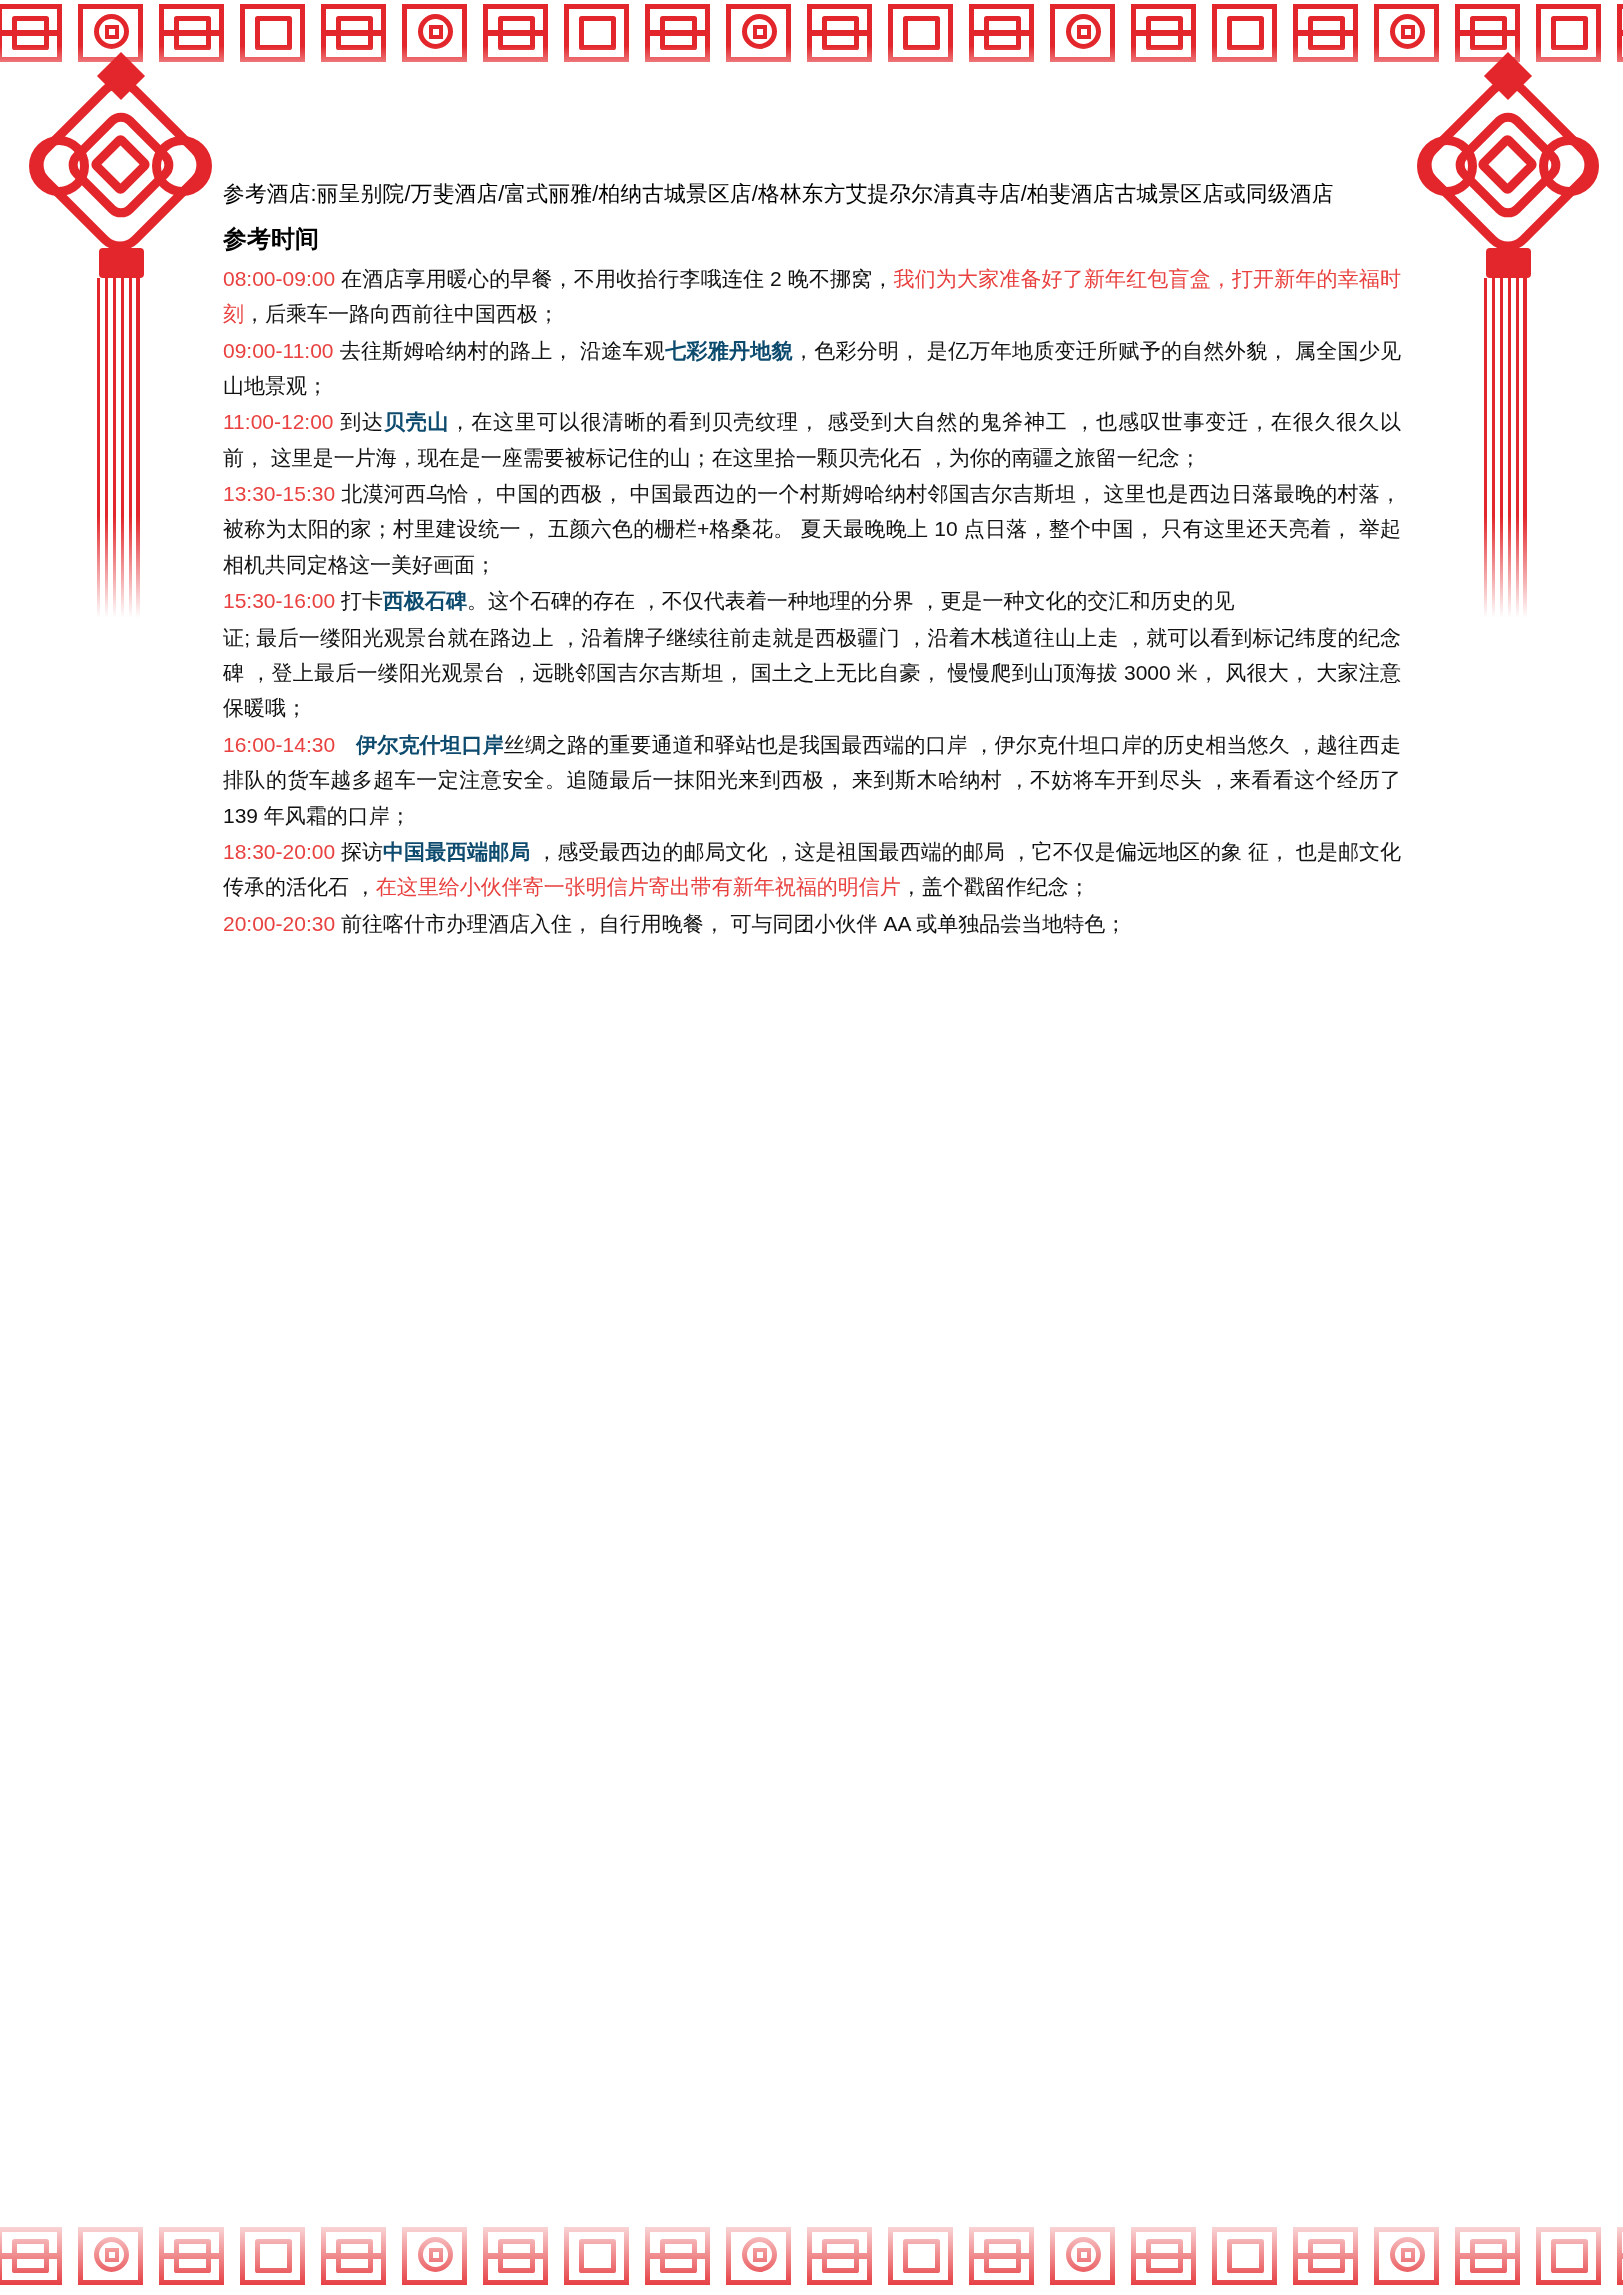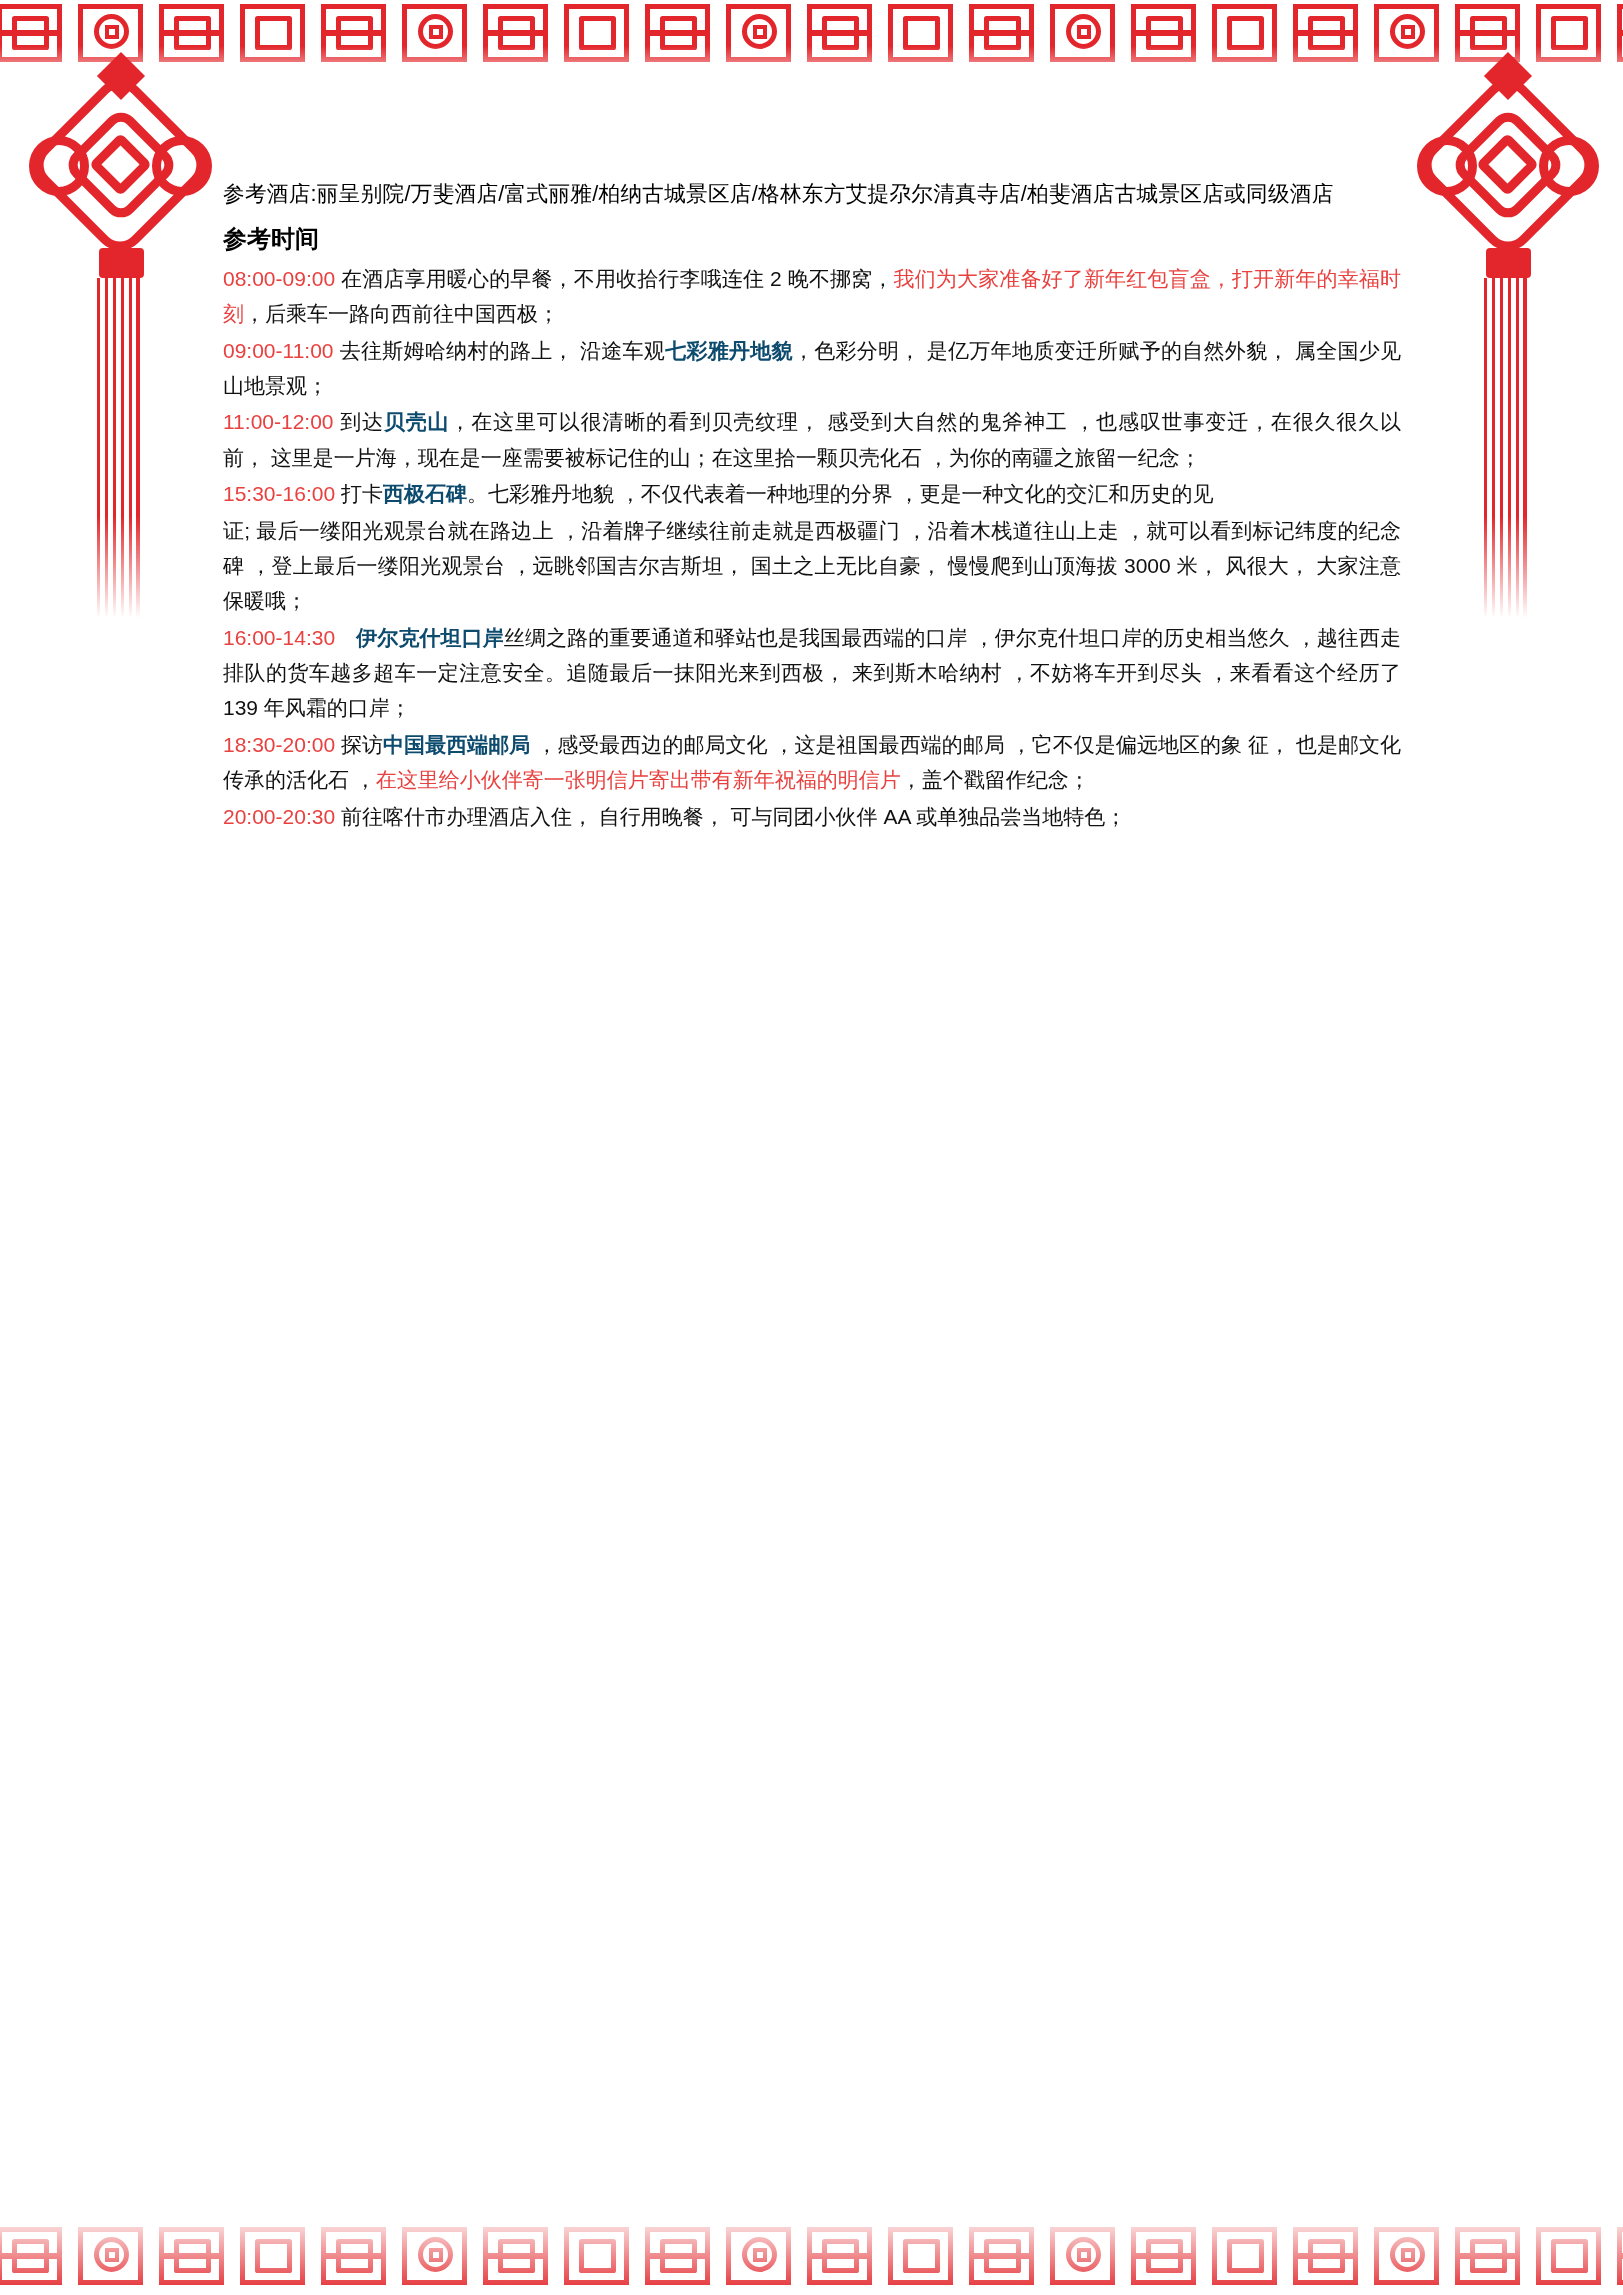--- a/index.html
+++ b/index.html
@@ -276,21 +276,22 @@
 <div class="page">
 
   <div class="hotel-line">参考酒店:丽呈别院/万斐酒店/富式丽雅/柏纳古城景区店/格林东方艾提尕尔清真寺店/柏斐酒店古城景区店或同级酒店</div>
 
   <div class="section-title">参考时间</div>
 
   <div class="sched" id="schedule-list">
       <p><span class="t">08:00-09:00</span><span class=""> 在酒店享用暖心的早餐，不用收拾行李哦连住 2 晚不挪窝，</span><span class="red">我们为大家准备好了新年红包盲盒，打开新年的幸福时刻</span><span class="">，后乘车一路向西前往中国西极；</span></p>
       <p><span class="t">09:00-11:00</span><span class=""> 去往斯姆哈纳村的路上， 沿途车观</span><span class="hl">七彩雅丹地貌</span><span class="">，色彩分明， 是亿万年地质变迁所赋予的自然外貌， 属全国少见山地景观；</span></p>
       <p><span class="t">11:00-12:00</span><span class=""> 到达</span><span class="hl">贝壳山</span><span class="">，在这里可以很清晰的看到贝壳纹理， 感受到大自然的鬼斧神工 ，也感叹世事变迁，在很久很久以前， 这里是一片海，现在是一座需要被标记住的山；在这里拾一颗贝壳化石 ，为你的南疆之旅留一纪念；</span></p>
-      <p><span class="t">15:30-16:00</span><span class=""> 打卡</span><span class="hl">西极石碑</span><span class="">。七彩雅丹地貌 ，不仅代表着一种地理的分界 ，更是一种文化的交汇和历史的见</span></p>
+      <p><span class="t">13:30-15:30</span><span class=""> 北漠河西乌恰， 中国的西极， 中国最西边的一个村斯姆哈纳村邻国吉尔吉斯坦， 这里也是西边日落最晚的村落， 被称为太阳的家；村里建设统一， 五颜六色的栅栏+格桑花。 夏天最晚晚上 10 点日落，整个中国， 只有这里还天亮着， 举起相机共同定格这一美好画面；</span></p>
+      <p><span class="t">15:30-16:00</span><span class=""> 打卡</span><span class="hl">西极石碑</span><span class="">。这个石碑的存在 ，不仅代表着一种地理的分界 ，更是一种文化的交汇和历史的见</span></p>
       <p><span class="">证; 最后一缕阳光观景台就在路边上 ，沿着牌子继续往前走就是西极疆门 ，沿着木栈道往山上走 ，就可以看到标记纬度的纪念碑 ，登上最后一缕阳光观景台 ，远眺邻国吉尔吉斯坦， 国土之上无比自豪， 慢慢爬到山顶海拔 3000 米， 风很大， 大家注意保暖哦；</span></p>
       <p><span class="t">16:00-14:30</span><span class="">　</span><span class="hl">伊尔克什坦口岸</span><span class="">丝绸之路的重要通道和驿站也是我国最西端的口岸 ，伊尔克什坦口岸的历史相当悠久 ，越往西走排队的货车越多超车一定注意安全。追随最后一抹阳光来到西极， 来到斯木哈纳村 ，不妨将车开到尽头 ，来看看这个经历了 139 年风霜的口岸；</span></p>
       <p><span class="t">18:30-20:00</span><span class=""> 探访</span><span class="hl">中国最西端邮局</span><span class=""> ，感受最西边的邮局文化 ，这是祖国最西端的邮局 ，它不仅是偏远地区的象 征， 也是邮文化传承的活化石 ，</span><span class="red">在这里给小伙伴寄一张明信片寄出带有新年祝福的明信片</span><span class="">，盖个戳留作纪念；</span></p>
       <p><span class="t">20:00-20:30</span><span class=""> 前往喀什市办理酒店入住， 自行用晚餐， 可与同团小伙伴 AA 或单独品尝当地特色；</span></p>
     </div>
 
 </div>
 
 <div class="deco-band bottom">
   <div class="deco-row" id="bottom-row-1" style="top:0px;">

